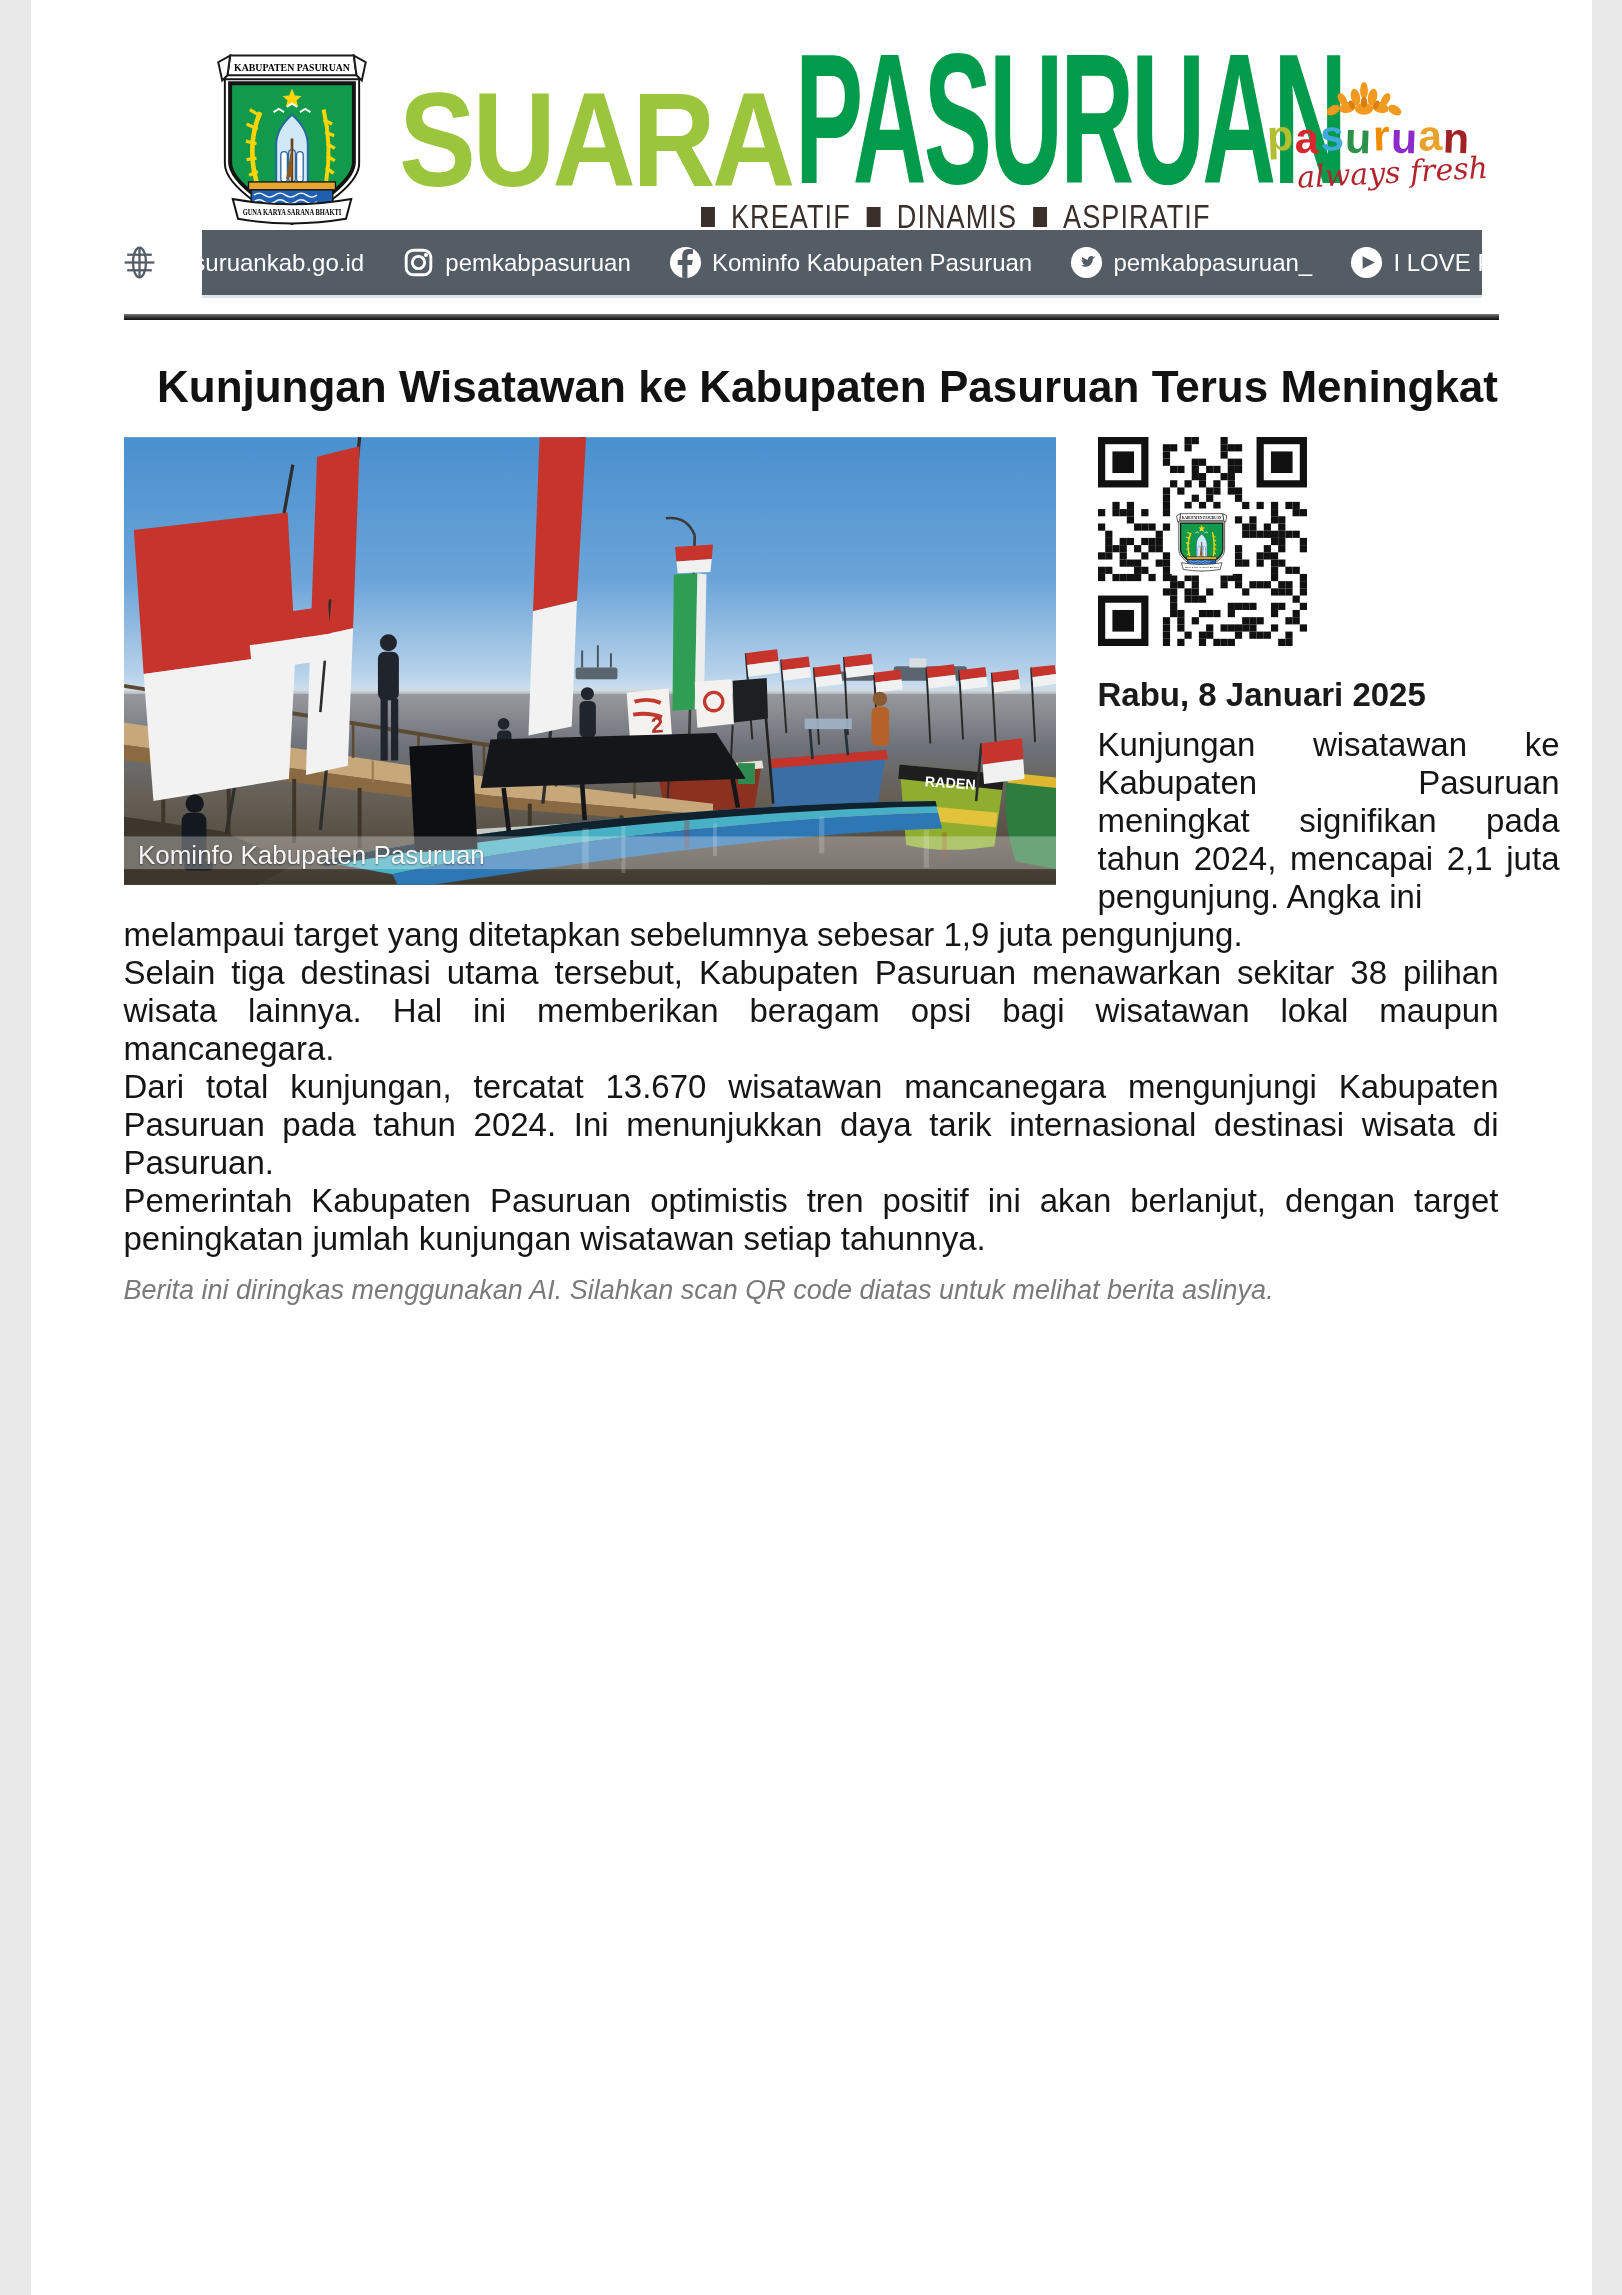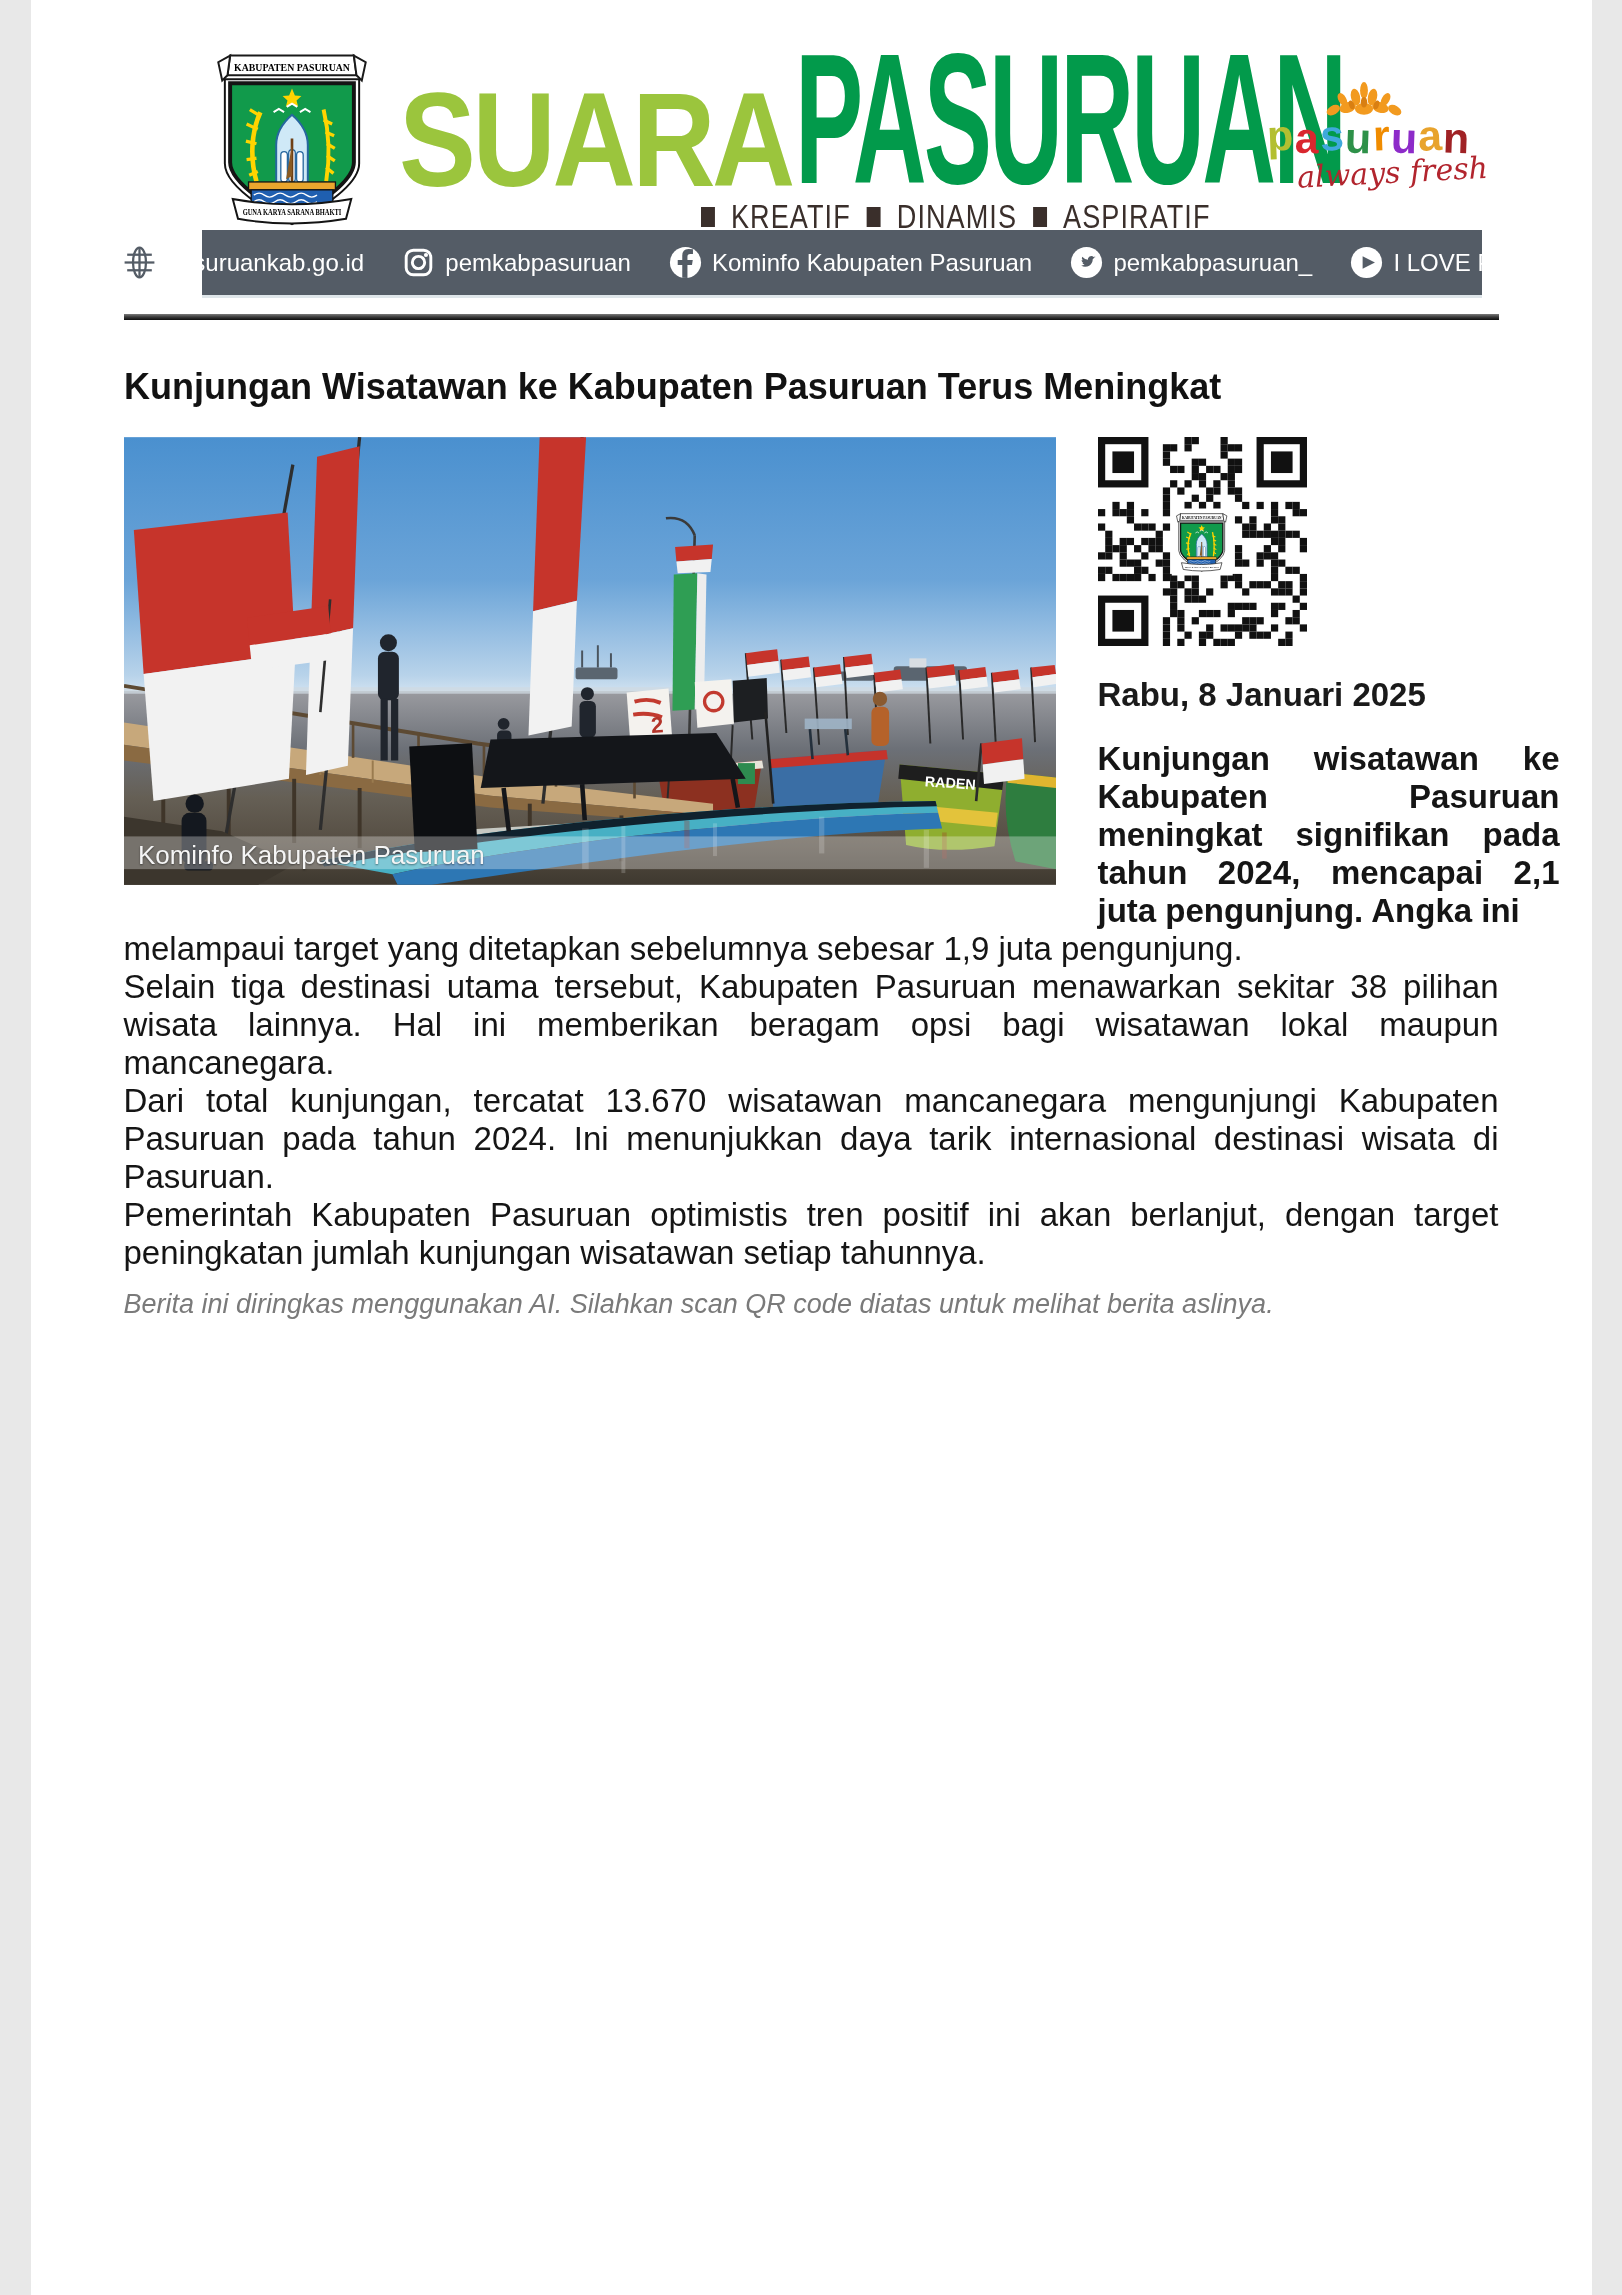--- a/index.html
+++ b/index.html
@@ -26,36 +26,36 @@
   .fresh-script{margin-top:-2.6px; padding-left:46px; font-family:"DejaVu Serif", serif; font-style:italic;
     font-size:30px; transform:rotate(-3deg);}
   
   .social-bar{margin:0 0 16px 171px; width:1280px; height:65px; background:#545C66;
     border-bottom:3.9px solid #dfe6ea; display:flex; align-items:center; justify-content:center; gap:37px;}
   .social-item{display:flex; align-items:center; gap:9.2px; color:#ffffff; font-size:24px; white-space:nowrap;}
   .social-item svg{width:35px; height:35px; display:block;}
   
   .rule{margin:11.8px 93px 0; height:5.9px; border:0;
     background:linear-gradient(to bottom,#7a7a7a 0%,#3a3a3a 50%,#0d0d0d 100%);}
-  .headline{margin:34px auto 0; width:1374px; text-align:left; font-size:36px; line-height:65px; font-weight:bold; color:#121212;}
+  .headline{margin:34px auto 0; width:1374px; text-align:right; font-size:44px; line-height:65px; font-weight:bold; color:#121212;}
   
   .article{margin:18.3px 93px 0;}
   .article-top{display:flex; align-items:flex-start;}
   .photo{position:relative; width:932px; height:448px; flex:0 0 auto; overflow:hidden;}
   .photo svg{display:block;}
   .photo-caption{position:absolute; left:14.4px; top:403px; font-size:26px; color:#f5f5f5;
     text-shadow:0 0.7px 2px rgba(0,0,0,.45);}
   .right-col{margin-left:42px; width:462px; flex:0 0 auto;}
   .qr-box{position:relative; width:209px; height:209px; background:#fff;}
   .qr-crest{position:absolute; left:50%; top:50%; transform:translate(-50%,-50%);
     background:#fff; padding:2px 3.3px;}
   .qr-crest svg{display:block; width:54px; height:63px;}
   .article-date{margin-top:30px; font-size:33px; font-weight:bold;}
   p.body-text{margin:0; font-size:33px; line-height:38px; text-align:justify; color:#151515;}
-  .right-col p.body-text{margin-top:26px;font-weight:bold;}
+  .right-col p.body-text{margin-top:12px;}
   .cont{margin-top:19.6px;}
   .para{margin-top:10.5px;}
   .footnote{margin:17px 93px 0; font-size:27px; font-style:italic; color:#7a7a7a;}
 </style>
 </head>
 <body>
 
 <svg width="0" height="0" style="position:absolute" aria-hidden="true">
   <symbol id="crest" viewBox="0 0 240 280">
     <path d="M26,14 L214,14 L218,44 L22,44 Z" fill="#fff" stroke="#1a1a1a" stroke-width="3"></path>

